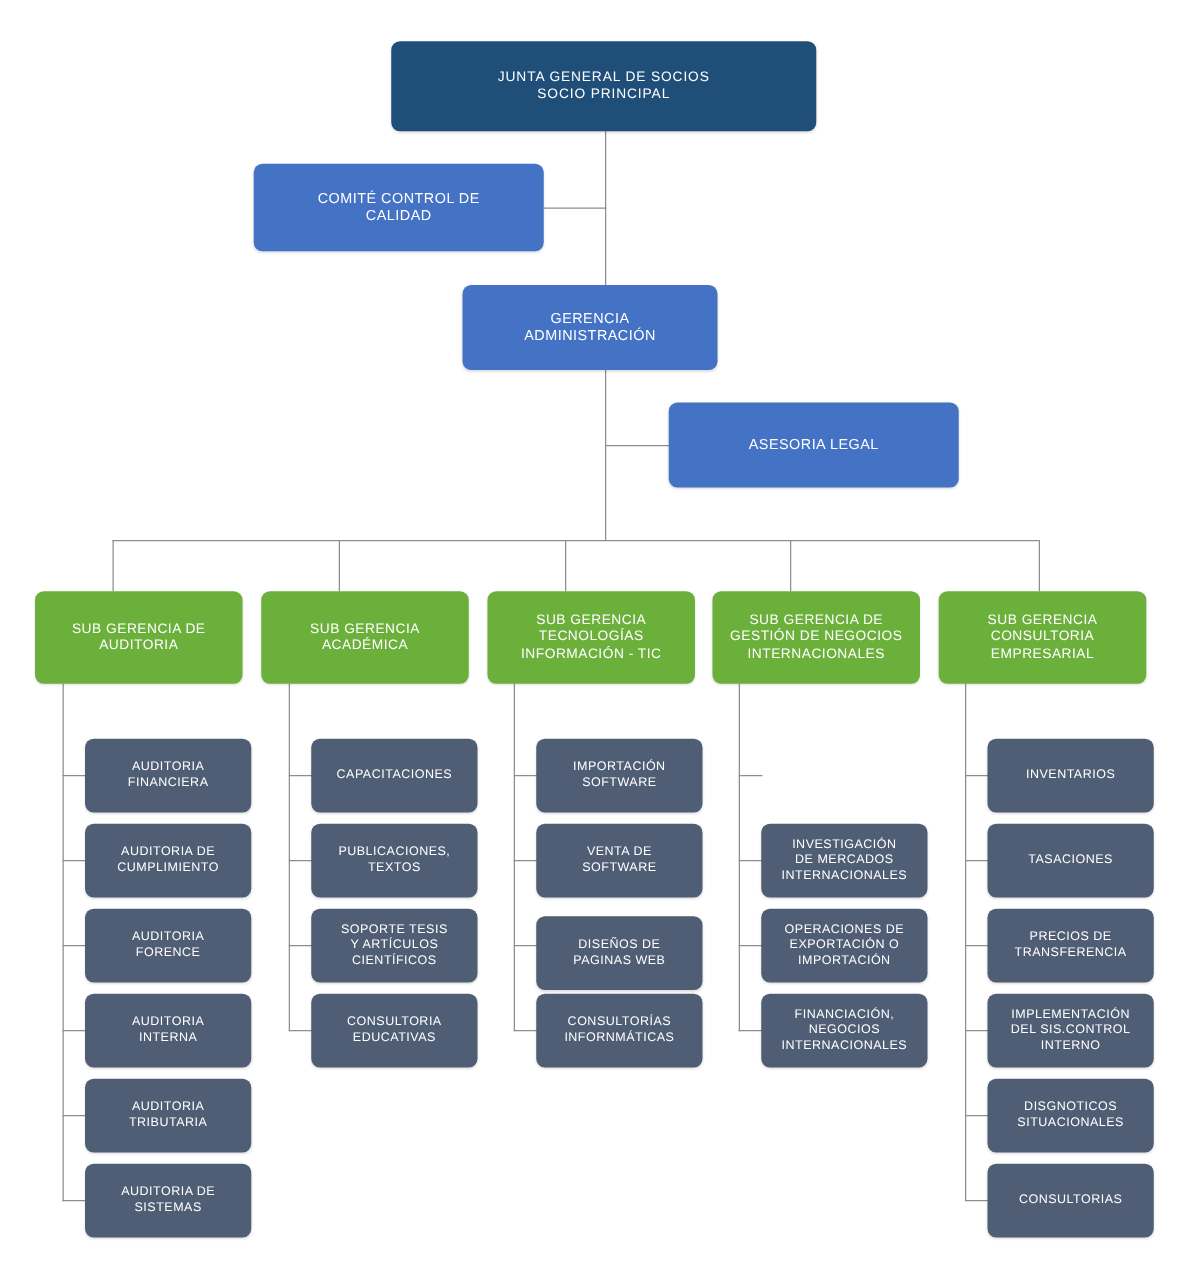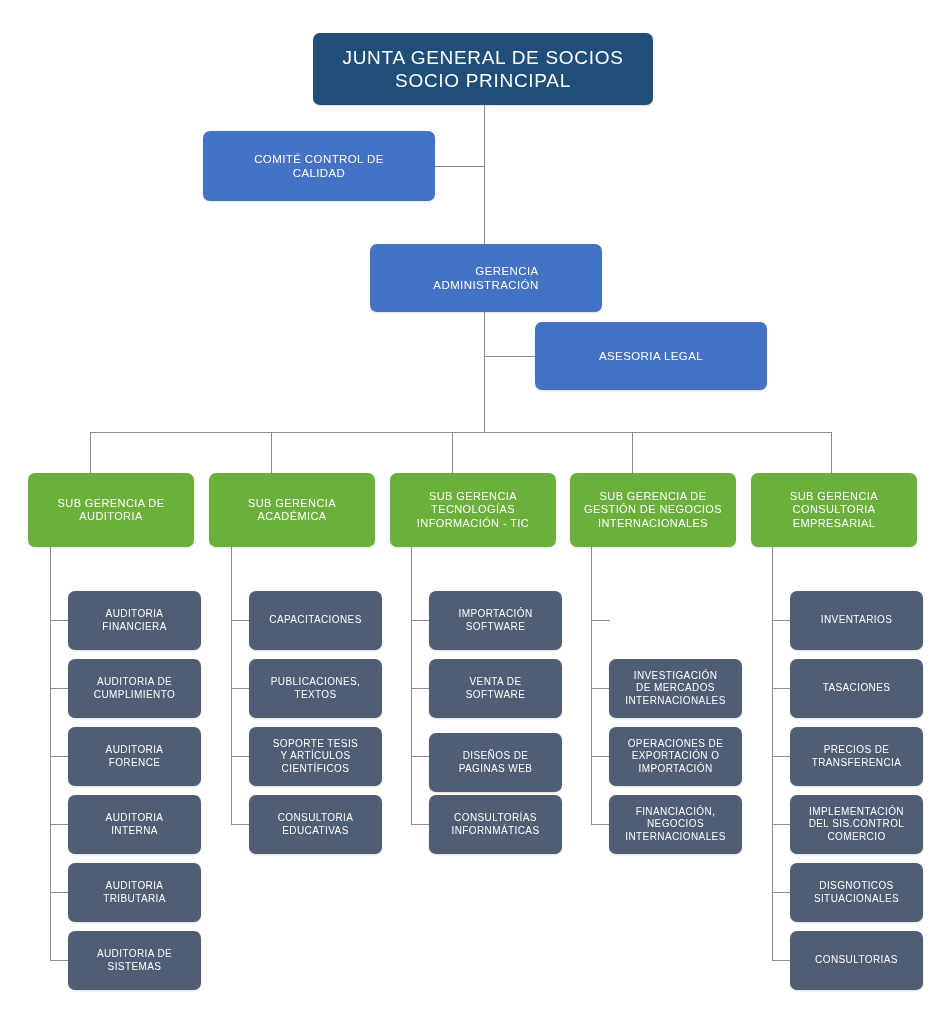--- a/index.html
+++ b/index.html
@@ -29,21 +29,21 @@
     text-align: center;
     letter-spacing: 0.4px;
     line-height: 1.22;
     padding: 4px 6px;
     z-index: 3;
     white-space: pre-line;
     box-shadow: 0 1px 2px rgba(0,0,0,0.13);
   }
   .lvl-root {
     background: #1F4E79;
-    font-size: 19px;
+    font-size: 11px;
     letter-spacing: 0.7px;
   }
   .lvl-blue {
     background: #4472C4;
     font-size: 11.5px;
   }
   .lvl-green {
     background: #6CB03C;
     font-size: 11px;
   }
@@ -98,21 +98,21 @@
     <div class="conn h" style="left: 772px; top: 620px; width: 19px; background: rgb(141, 141, 141);"></div>
     <div class="conn h" style="left: 772px; top: 688px; width: 19px; background: rgb(141, 141, 141);"></div>
     <div class="conn h" style="left: 772px; top: 756px; width: 19px; background: rgb(141, 141, 141);"></div>
     <div class="conn h" style="left: 772px; top: 824px; width: 19px; background: rgb(141, 141, 141);"></div>
     <div class="conn h" style="left: 772px; top: 892px; width: 19px; background: rgb(141, 141, 141);"></div>
     <div class="conn h" style="left: 772px; top: 960px; width: 19px; background: rgb(141, 141, 141);"></div>
     <div class="node lvl-root" style="left: 313px; top: 33px; width: 340px; height: 72px;"><span>JUNTA GENERAL DE SOCIOS
 SOCIO PRINCIPAL</span></div>
     <div class="node lvl-blue" style="left: 203px; top: 131px; width: 232px; height: 70px;"><span>COMITÉ CONTROL DE
 CALIDAD</span></div>
-    <div class="node lvl-blue" style="left: 370px; top: 244px; width: 232px; height: 68px; text-align: right;"><span>GERENCIA
+    <div class="node lvl-blue" style="left: 370px; top: 228px; width: 204px; height: 68px;"><span>GERENCIA
 ADMINISTRACIÓN</span></div>
     <div class="node lvl-blue" style="left: 535px; top: 322px; width: 232px; height: 68px;"><span>ASESORIA LEGAL</span></div>
     <div class="node lvl-green" style="left: 28px; top: 473px; width: 166px; height: 74px;"><span>SUB GERENCIA DE
 AUDITORIA</span></div>
     <div class="node lvl-green" style="left: 209px; top: 473px; width: 166px; height: 74px;"><span>SUB GERENCIA
 ACADÉMICA</span></div>
     <div class="node lvl-green" style="left: 390px; top: 473px; width: 166px; height: 74px;"><span>SUB GERENCIA
 TECNOLOGÍAS
 INFORMACIÓN - TIC</span></div>
     <div class="node lvl-green" style="left: 570px; top: 473px; width: 166px; height: 74px;"><span>SUB GERENCIA DE
@@ -157,17 +157,17 @@
 IMPORTACIÓN</span></div>
     <div class="node lvl-leaf" style="left: 609px; top: 795px; width: 133px; height: 59px;"><span>FINANCIACIÓN,
 NEGOCIOS
 INTERNACIONALES</span></div>
     <div class="node lvl-leaf" style="left: 790px; top: 591px; width: 133px; height: 59px;"><span>INVENTARIOS</span></div>
     <div class="node lvl-leaf" style="left: 790px; top: 659px; width: 133px; height: 59px;"><span>TASACIONES</span></div>
     <div class="node lvl-leaf" style="left: 790px; top: 727px; width: 133px; height: 59px;"><span>PRECIOS DE
 TRANSFERENCIA</span></div>
     <div class="node lvl-leaf" style="left: 790px; top: 795px; width: 133px; height: 59px;"><span>IMPLEMENTACIÓN
 DEL SIS.CONTROL
-COMERCIO</span></div>
+INTERNO</span></div>
     <div class="node lvl-leaf" style="left: 790px; top: 863px; width: 133px; height: 59px;"><span>DISGNOTICOS
 SITUACIONALES</span></div>
     <div class="node lvl-leaf" style="left: 790px; top: 931px; width: 133px; height: 59px;"><span>CONSULTORIAS</span></div>
   </div>
 
 </body></html>

